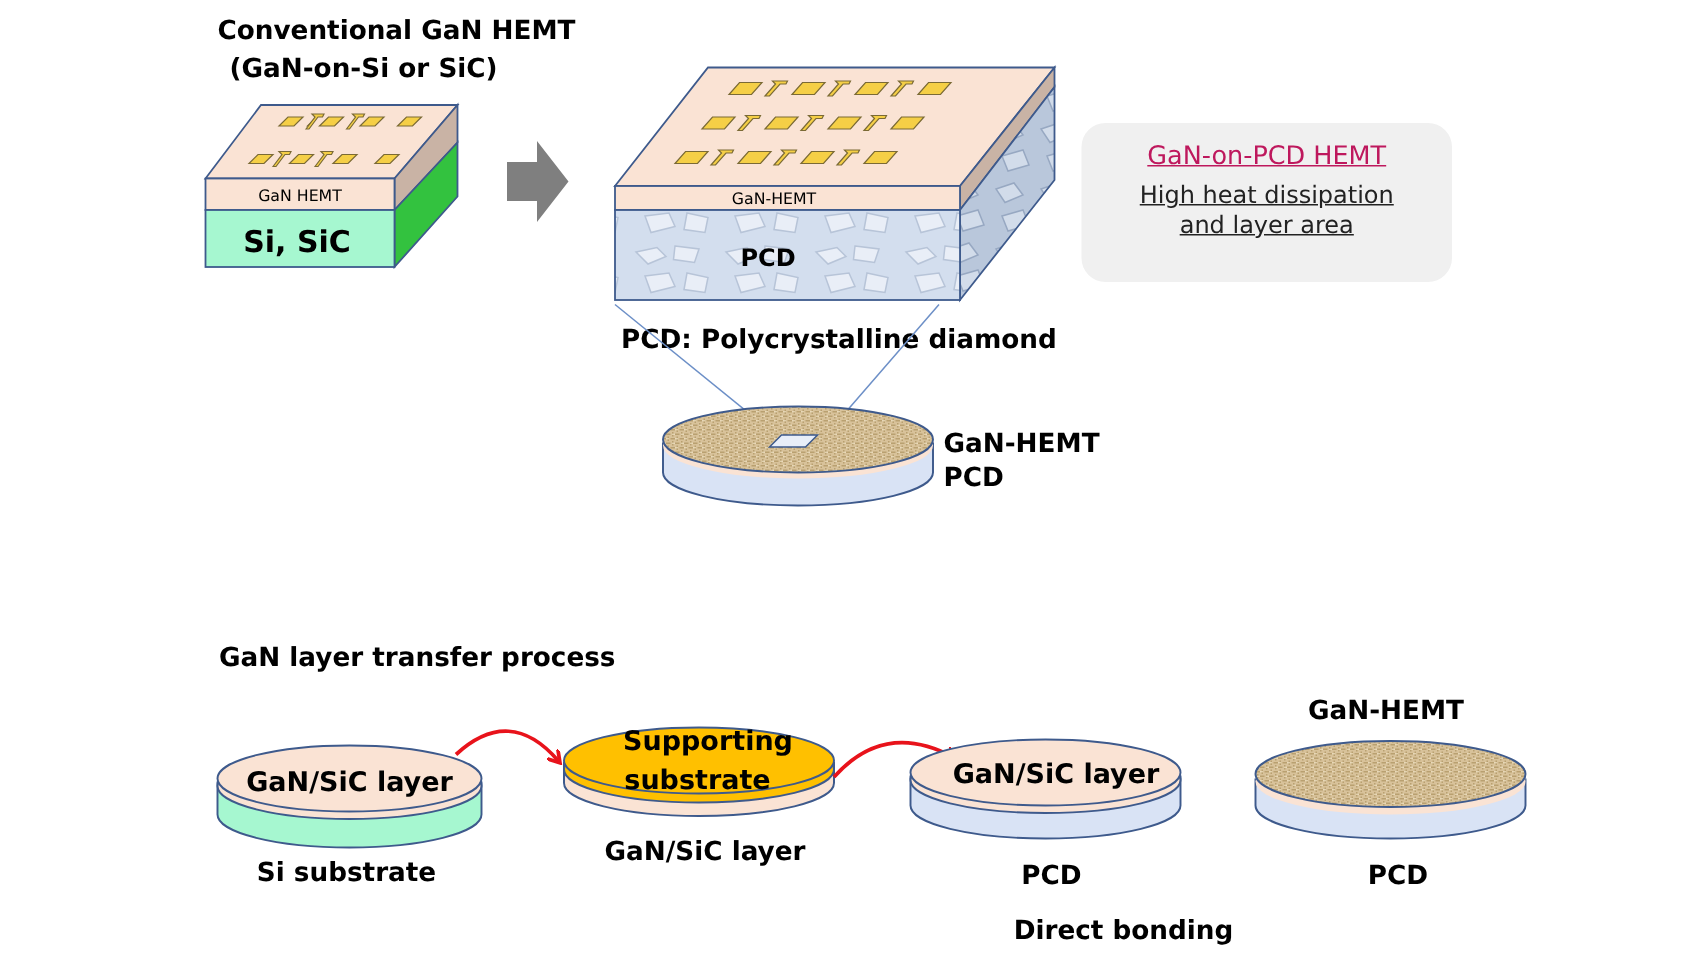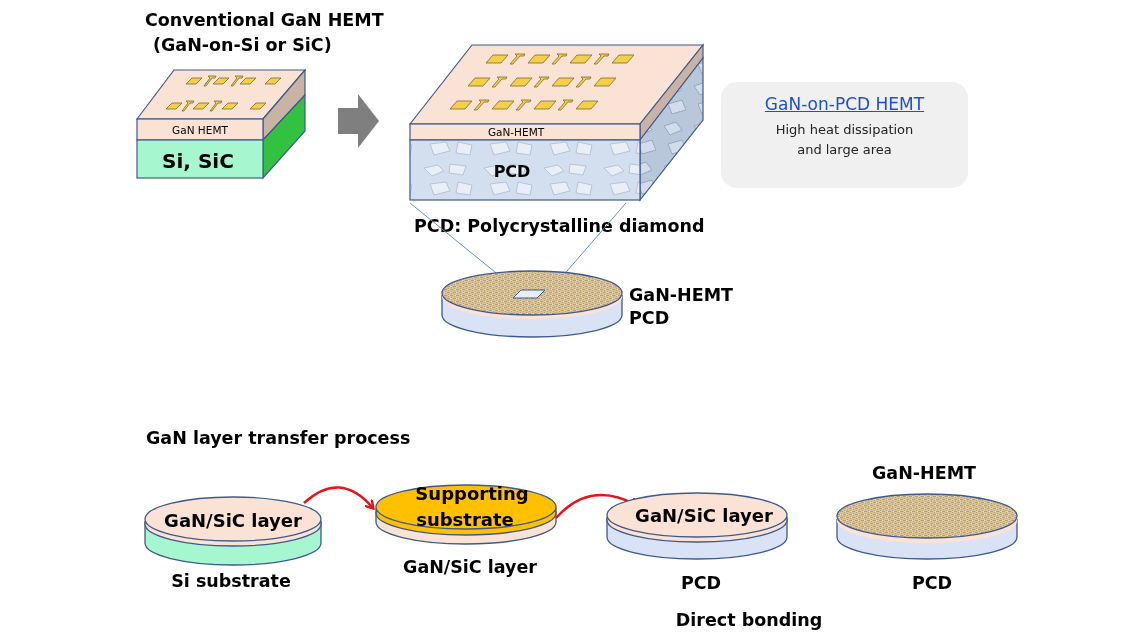--- a/index.html
+++ b/index.html
@@ -5,22 +5,22 @@
   html, body { margin: 0; padding: 0; background: #ffffff; }
   body { width: 1128px; height: 635px; overflow: hidden; position: relative; font-family: "DejaVu Sans", sans-serif; }
   svg { position: absolute; left: 0; top: 0; }
   .t { font-family: "DejaVu Sans", sans-serif; fill: #000; }
   .b { font-weight: bold; }
   .callout {
     position: absolute; left: 721px; top: 82px; width: 247px; height: 106px;
     background: #f0f0f0; border-radius: 16px; text-align: center;
     font-family: "DejaVu Sans", sans-serif; color: #222;
   }
-  .callout .ttl { margin-top: 12px; font-size: 17px; text-decoration: underline; color: #1d4ed8; }
-  .callout .desc { margin-top: 6px; font-size: 13px; line-height: 20px; color: #222; }
+  .callout .ttl { margin-top: 12px; font-size: 17px; text-decoration: underline; color: #be185d; }
+  .callout .desc { margin-top: 6px; font-size: 16px; line-height: 20px; color: #222; text-decoration: underline; }
 </style>
 </head>
 <body>
 
 <svg width="1128" height="635" viewBox="0 0 1128 635" xmlns="http://www.w3.org/2000/svg">
   <defs>
     <pattern id="weave" width="6" height="6" patternUnits="userSpaceOnUse">
       <rect width="6" height="6" fill="#d8c29a"></rect>
       <path d="M0 1.5 H3 M3 4.5 H6 M1.5 3 V6 M4.5 0 V3" stroke="#b9a070" stroke-width="1"></path>
       <path d="M0 4.5 H2 M4 1.5 H6" stroke="#efe1c3" stroke-width="0.8"></path>
@@ -163,15 +163,15 @@
     <ellipse cx="927" cy="521" rx="90" ry="22" fill="#fae3d4" stroke="none"></ellipse>
     <ellipse cx="927" cy="516" rx="90" ry="22" fill="url(#weave)" stroke="#3e5a8c" stroke-width="1.3"></ellipse>
     <text class="t b" x="932" y="589" font-size="17.5" text-anchor="middle">PCD</text>
   </g>
 </svg>
 
 <div class="callout">
   <div class="ttl">GaN-on-PCD HEMT</div>
   <div class="desc">
     <div>High heat dissipation</div>
-    <div>and large area</div>
+    <div>and layer area</div>
   </div>
 </div>
 
 </body></html>

